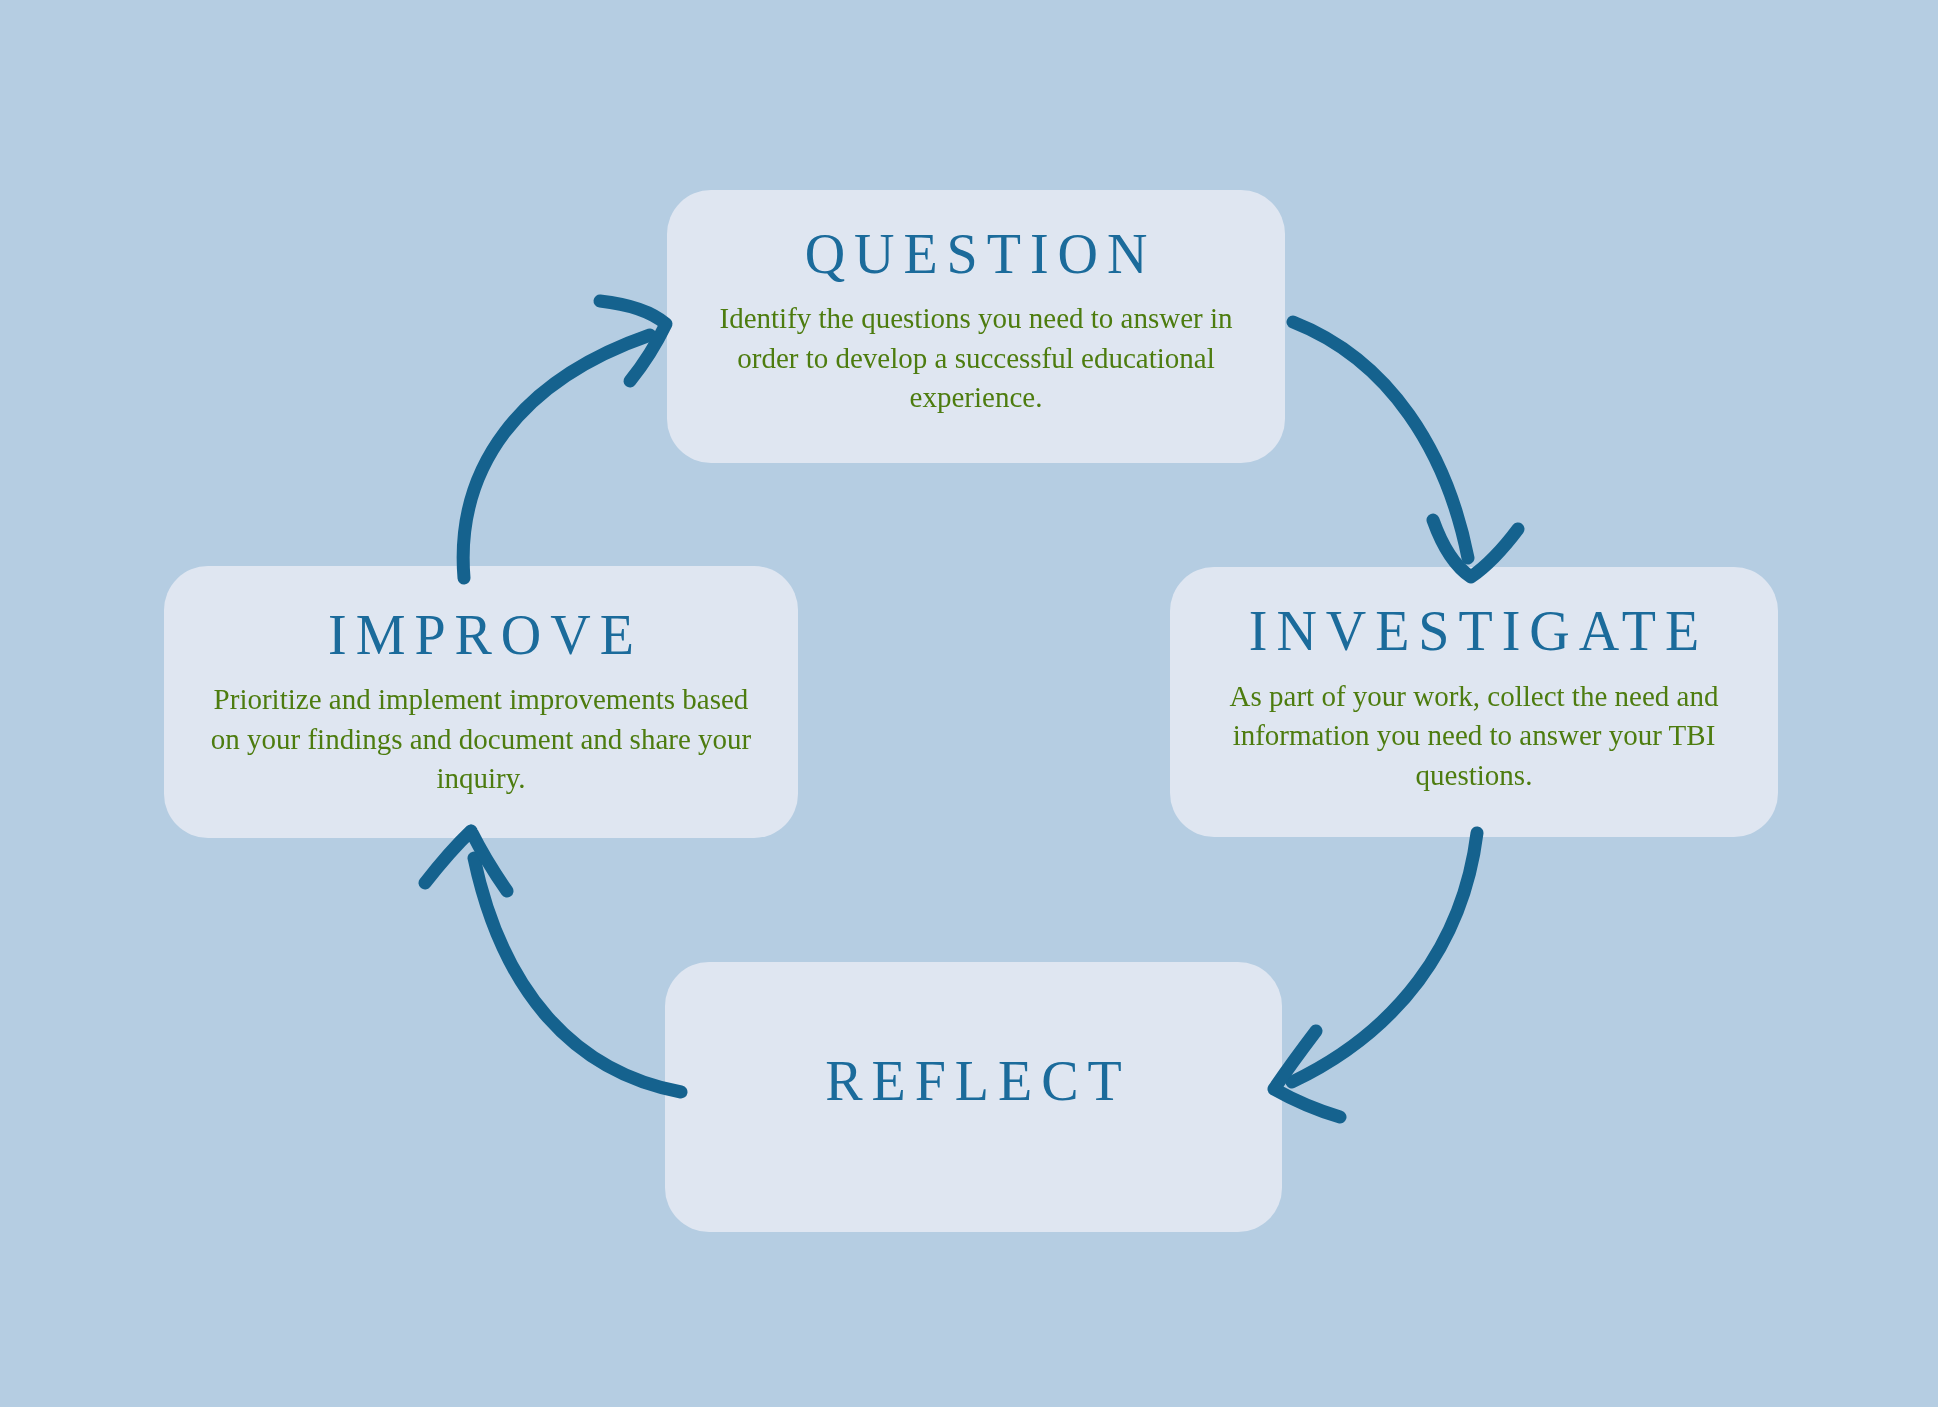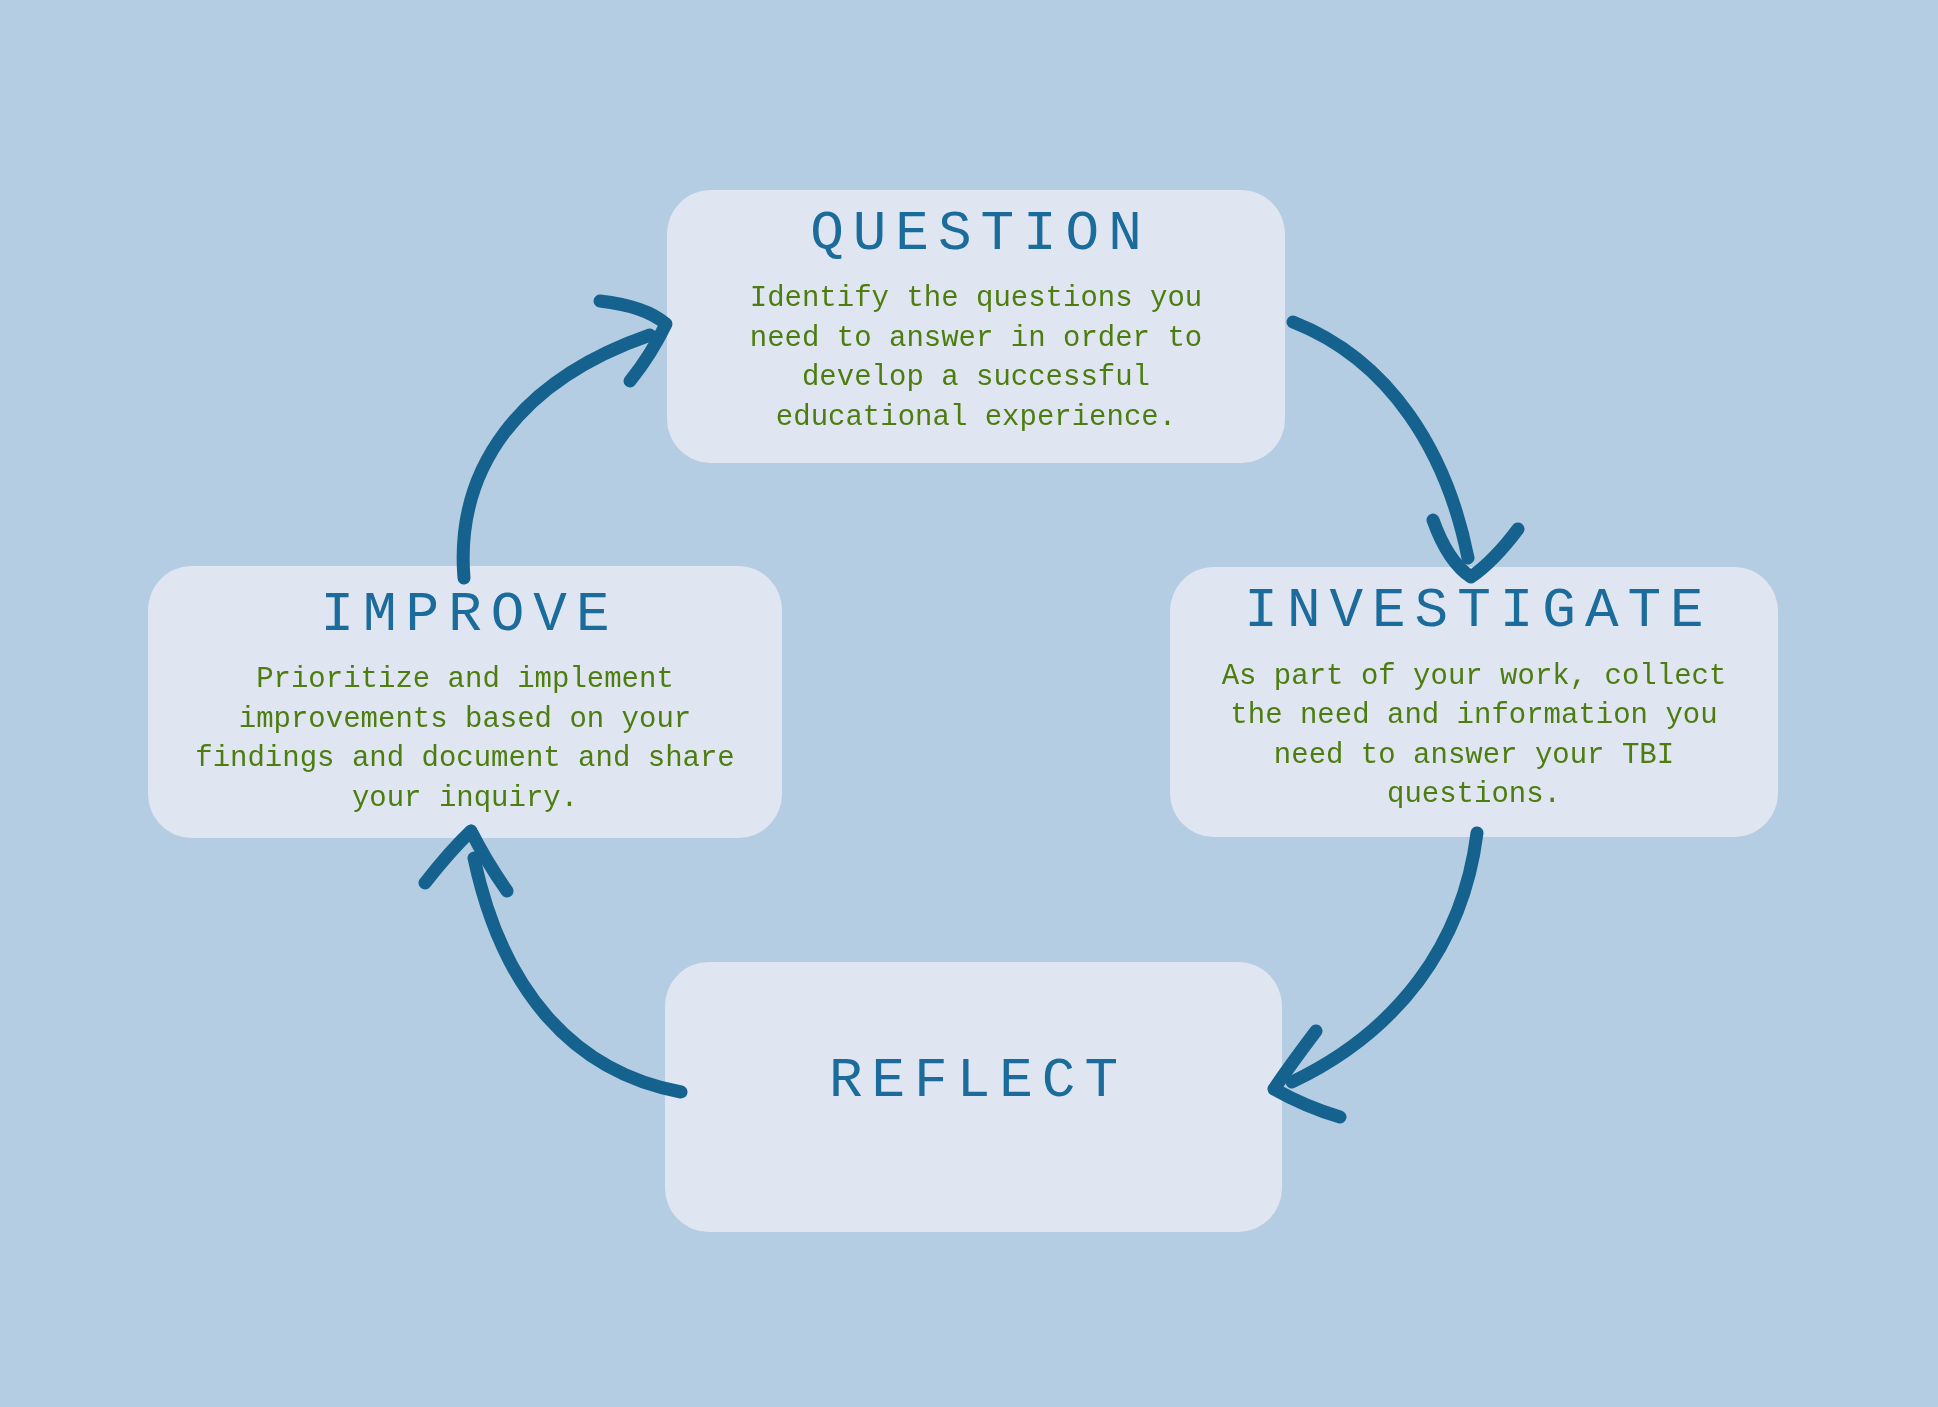--- a/index.html
+++ b/index.html
@@ -6,21 +6,21 @@
     margin: 0;
     padding: 0;
     background: #b5cde2;
   }
   .stage {
     position: relative;
     width: 1934px;
     height: 1407px;
     background: #b5cde2;
     overflow: hidden;
-    font-family: Liberation Mono, monospace;
+    font-family: Liberation Serif, serif;
   }
   .card {
     position: absolute;
     background: #dfe6f1;
     border-radius: 44px;
     display: flex;
     flex-direction: column;
     align-items: center;
     justify-content: center;
     text-align: center;
@@ -42,21 +42,21 @@
     line-height: 1.36;
     font-weight: 400;
   }
   
   .card-question    { left: 667px;  top: 190px;  width: 618px; height: 273px; padding: 10px 40px 22px; }
   .card-question    .card-desc { max-width: 540px; }
   .card-investigate { left: 1170px; top: 567px;  width: 608px; height: 270px; padding: 10px 30px 18px; align-items: center; }
   .card-investigate .card-desc { max-width: 530px; }
   .card-reflect     { left: 665px;  top: 962px;  width: 617px; height: 270px; padding: 10px 34px 26px; }
   .card-reflect     .card-desc { max-width: 545px; }
-  .card-improve     { left: 148px;  top: 566px;  width: 634px; height: 272px; padding: 10px 34px 11px; }
+  .card-improve     { left: 164px;  top: 566px;  width: 634px; height: 272px; padding: 10px 34px 11px; }
   .card-improve     .card-desc { max-width: 580px; }
 
   .arrows-overlay {
     position: absolute;
     left: 0;
     top: 0;
     width: 1938px;
     height: 1407px;
   }
   .arrow-path {

